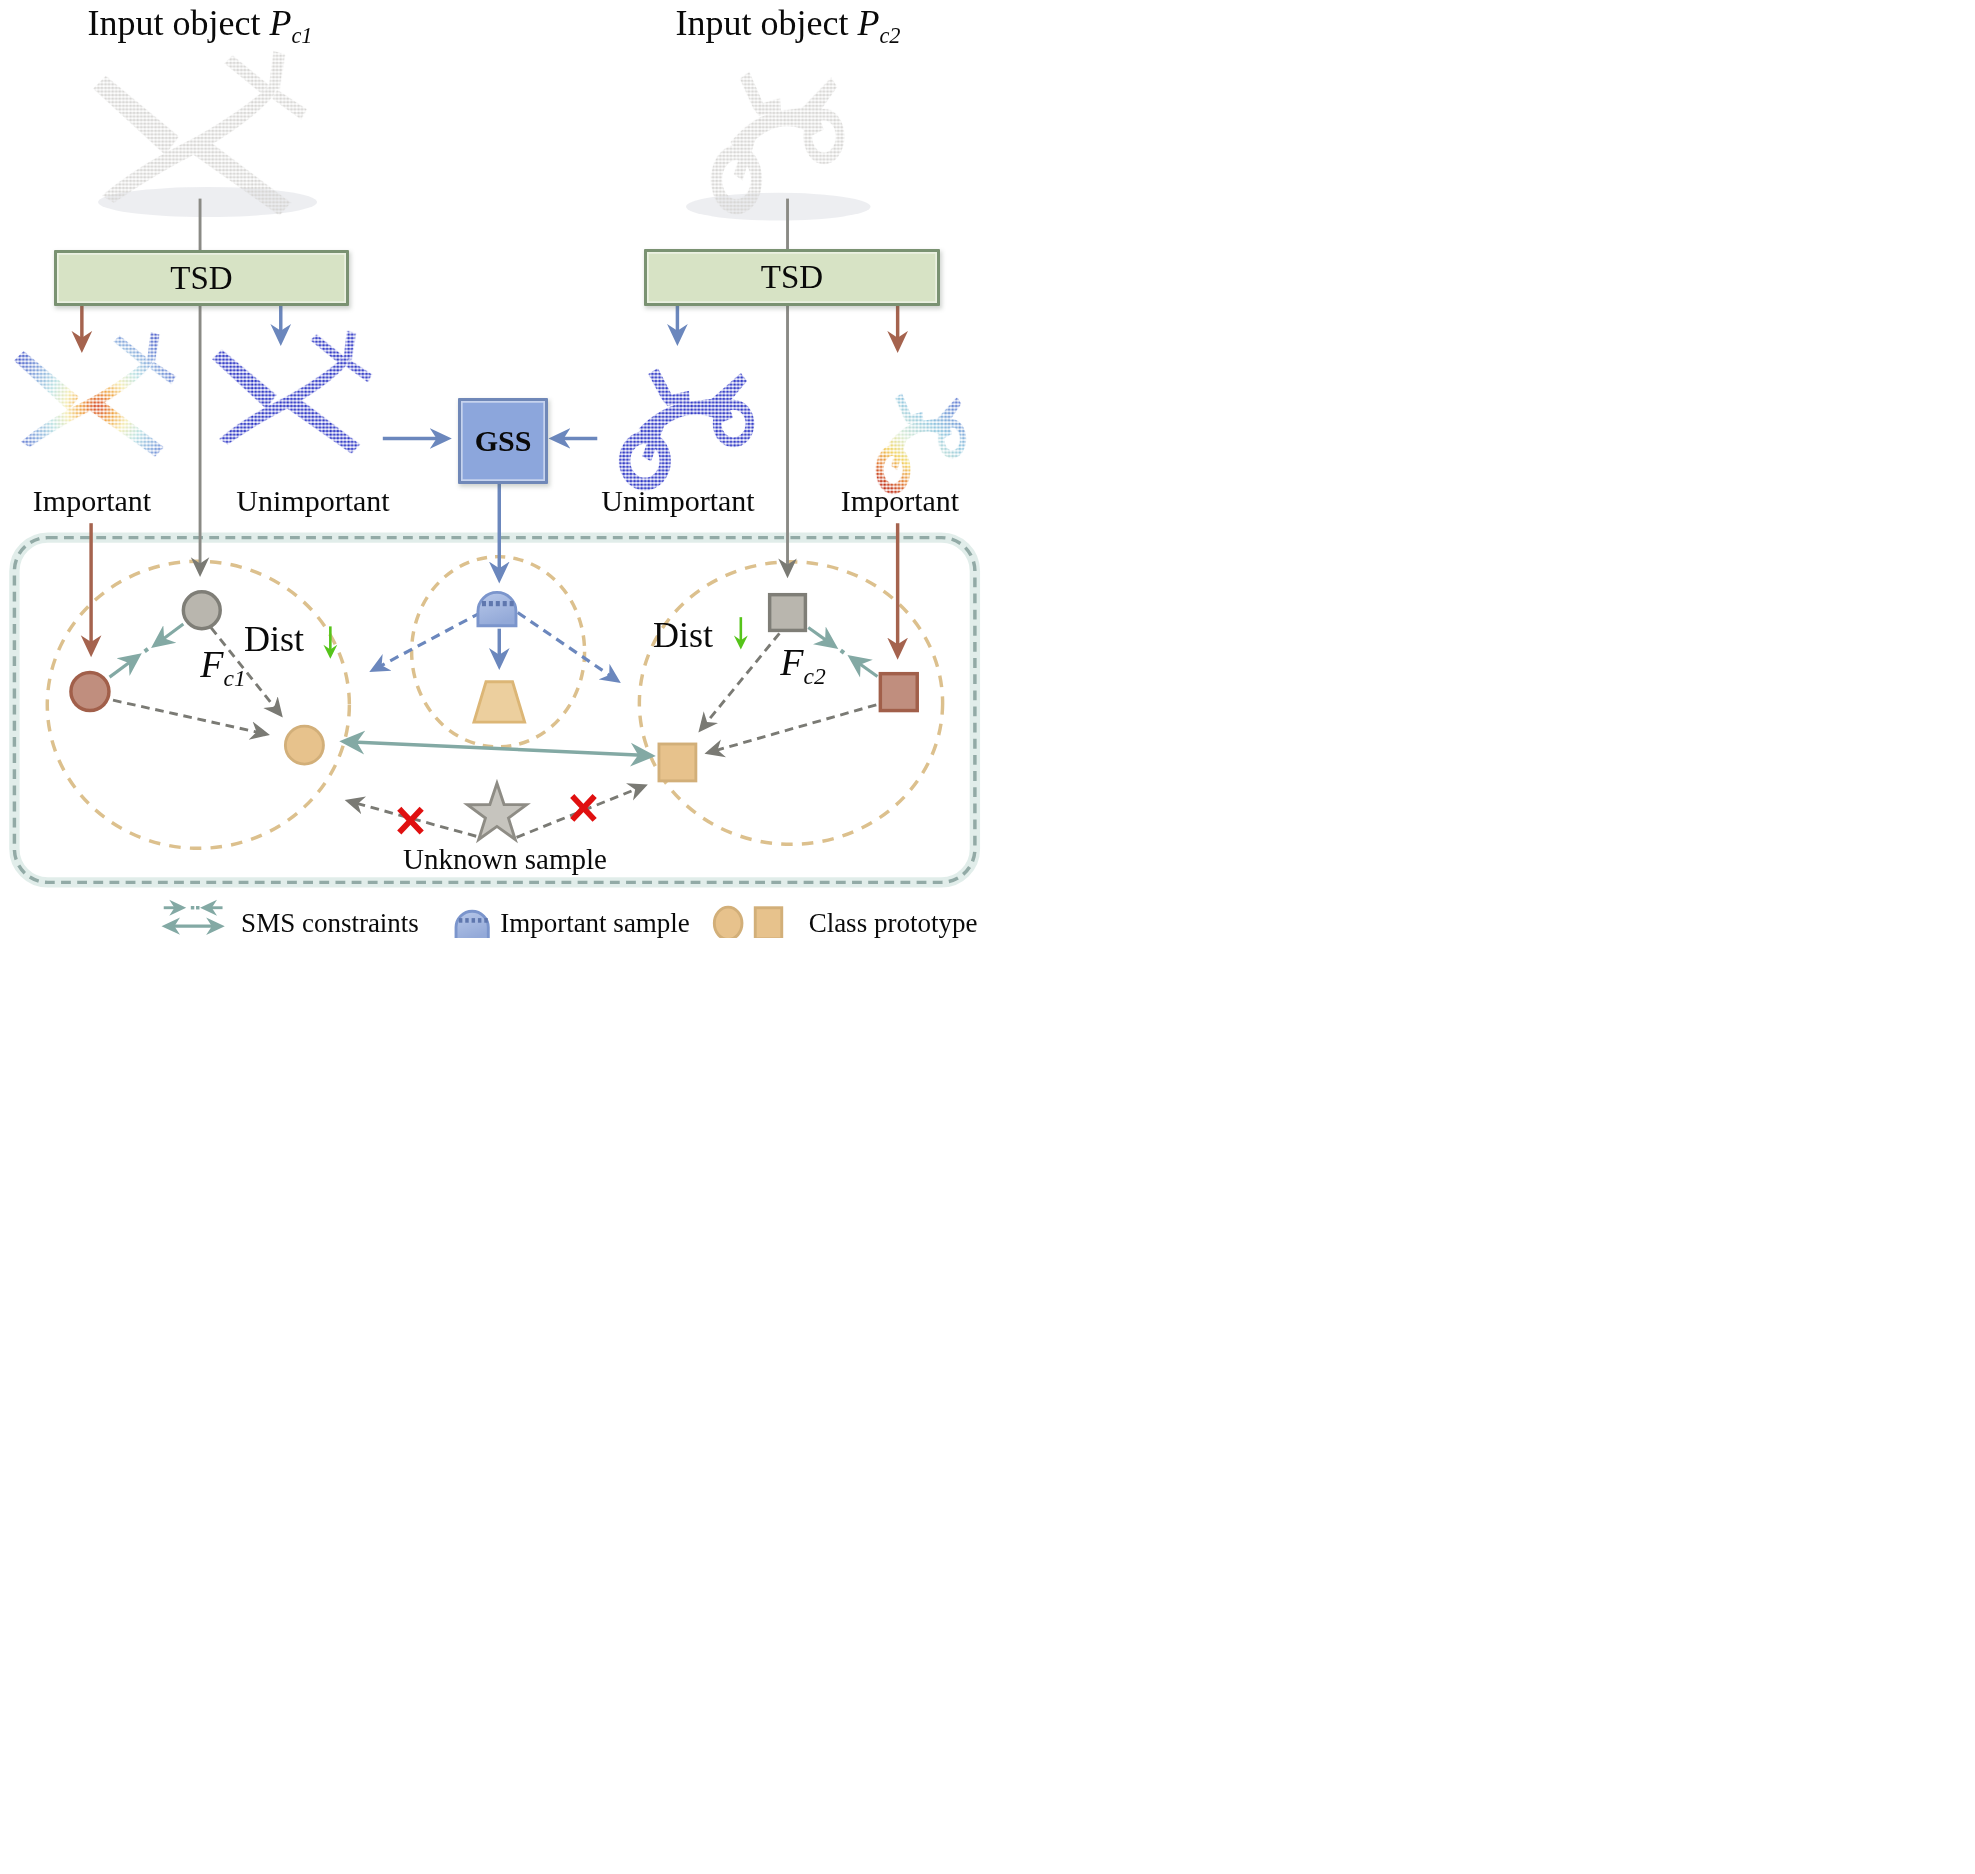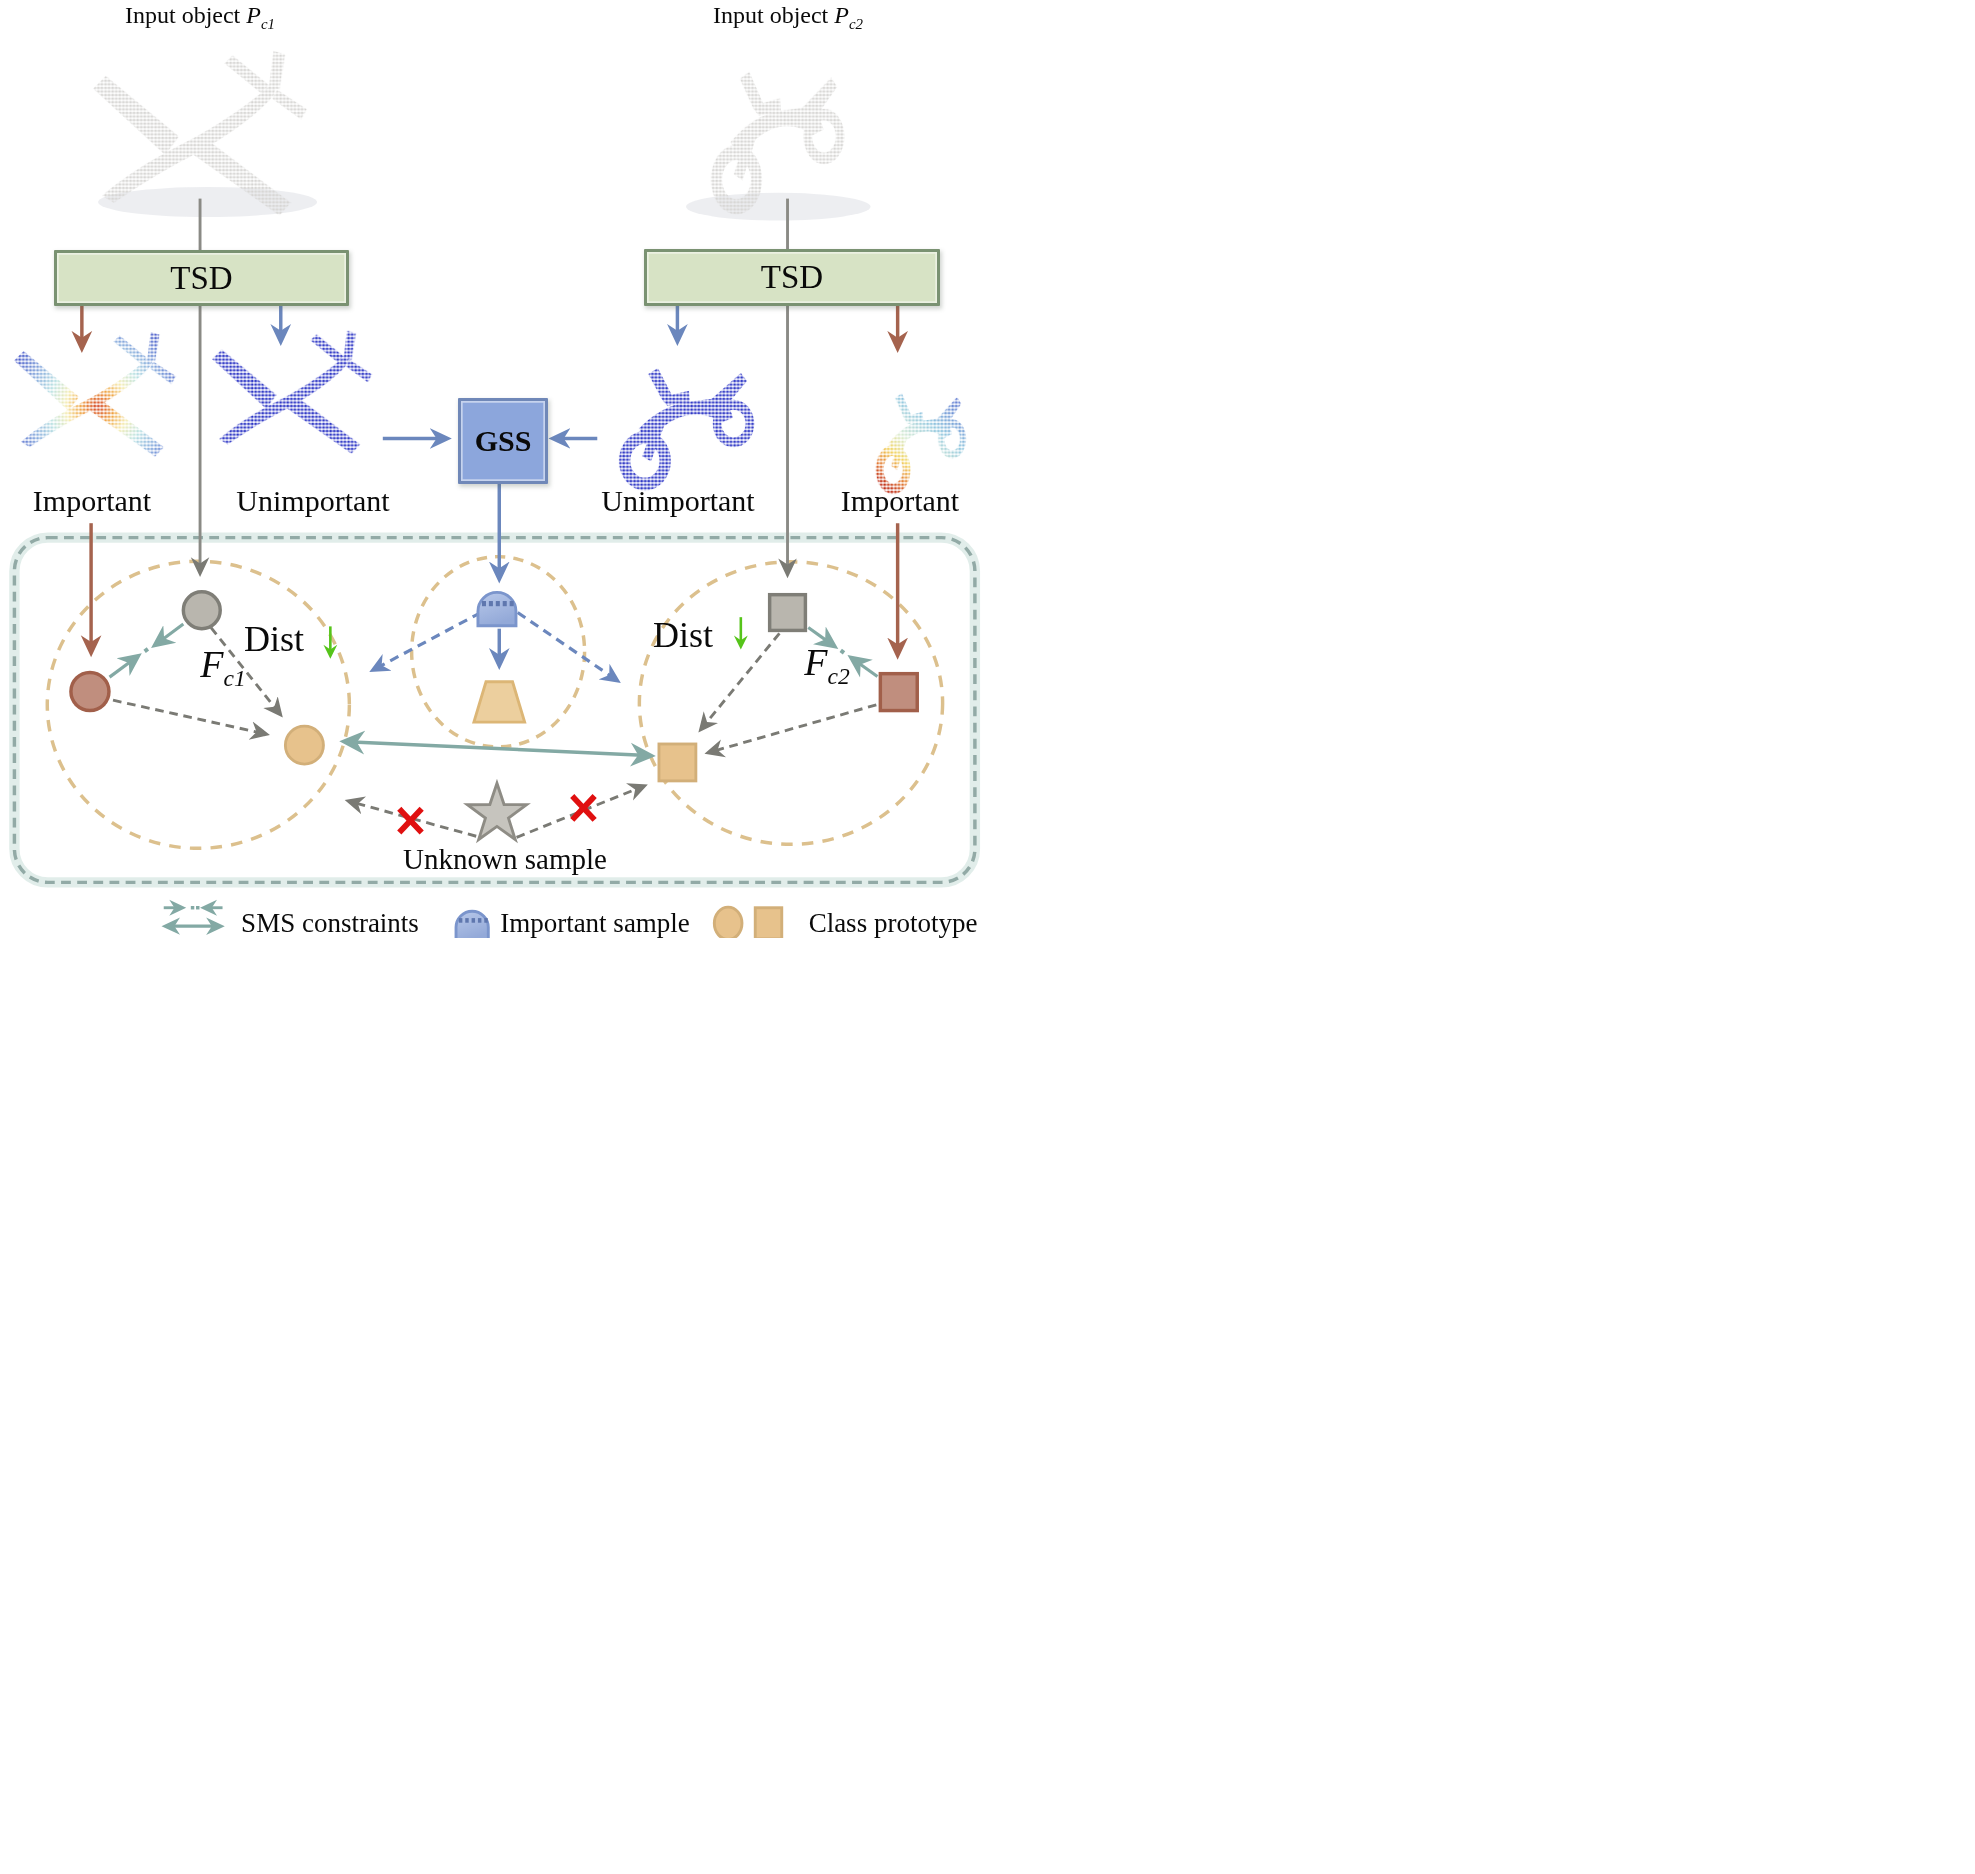--- a/index.html
+++ b/index.html
@@ -2,21 +2,21 @@
 <html style="--tsd-fill: #d7e3c5; --tsd-border: #7a9272; --gss-fill: #8ca6dc; --gss-border: #7088b8; --important: #a5634e; --unimportant: #6b87bd; --gray-line: #8a8a85; --gray-dash: #7a7a74; --sms-teal: #83a9a4; --region-dash: #dcc08d; --space-border: #92aaa6; --prototype-fill: #e7c28c; --prototype-border: #d2af79; --feature-red-fill: #c08e7e; --feature-red-border: #a15f4a; --feature-gray-fill: #b9b6ae; --feature-gray-border: #7f7e77; --synthetic-fill: #a9bbe2; --synthetic-border: #7b95cc; --synthetic-band: #5f77ae; --trapezoid-fill: #eccf9e; --trapezoid-border: #dcb676; --star-fill: #c6c4be; --star-border: #8e8c85; --cross-red: #e01010; --dist-green: #56c41a; --cloud-gray: #d6d5d3; --cloud-blue: #2a33c4;font-size:9.2px"><head>
 <meta charset="utf-8">
 <style>
   html,body{margin:0;padding:0;background:#ffffff;}
   .canvas{
     position:relative;width:987px;height:938px;background:#ffffff;overflow:hidden;
     font-family:"Liberation Serif","DejaVu Serif",serif;color:#0a0a0a;
   }
   svg{position:absolute;left:0;top:0;}
   .lbl{position:absolute;transform:translateX(-50%);white-space:nowrap;text-align:center;}
-  .title{font-size:24px;}
+  .title{font-size:36px;}
   .branch{font-size:30px;}
   .mathsym{font-style:italic;}
   .module{
     position:absolute;display:flex;align-items:center;justify-content:center;
     border-radius:1px;font-size:33px;
     box-shadow:inset 0 0 0 1.7px rgba(255,255,255,.5), 1.7px 2.3px 4.6px rgba(90,100,90,.28);
   }
   .tsd{background:var(--tsd-fill);border:3.5px solid var(--tsd-border);}
   .gss{background:var(--gss-fill);border:3.5px solid var(--gss-border);font-size:30px;}
   .dist{position:absolute;display:flex;align-items:flex-start;font-size:36px;gap:8px;}
@@ -302,21 +302,21 @@
 <span class="down"></span>
     </div>
 <div class="dist" style="left:653px;top:614px;">
   <span>Dist</span>
 <span class="down"></span>
     </div>
 
 <div class="fmath" style="left:203px;top:642px;">
   <span class="mathsym">F</span><sub>c1</sub>
 </div>
-<div class="fmath" style="left:807px;top:640px;">
+<div class="fmath" style="left:783px;top:640px;">
   <span class="mathsym">F</span><sub>c2</sub>
 </div>
 
 <div class="lbl unknown" style="left:505px;top:843px;"><span>Unknown sample</span></div>
 
 <div class="lbl legend-lbl" style="left:330px;top:908px;"><span>SMS constraints</span></div>
 <div class="lbl legend-lbl" style="left:595px;top:908px;"><span>Important sample</span></div>
 <div class="lbl legend-lbl" style="left:893px;top:908px;"><span>Class prototype</span></div>
 
 </div>

